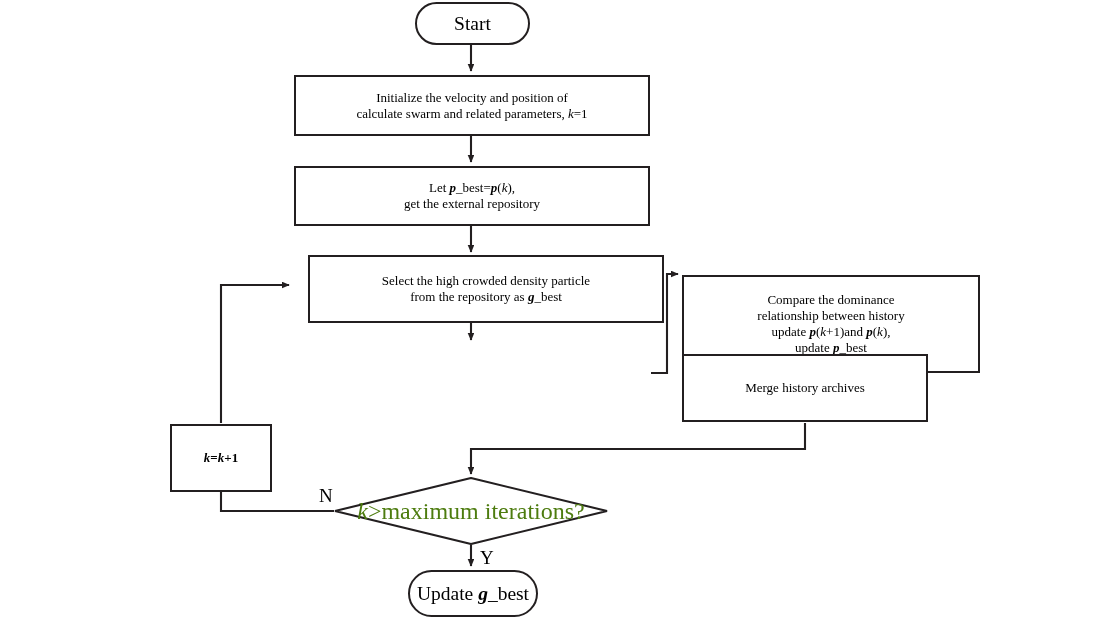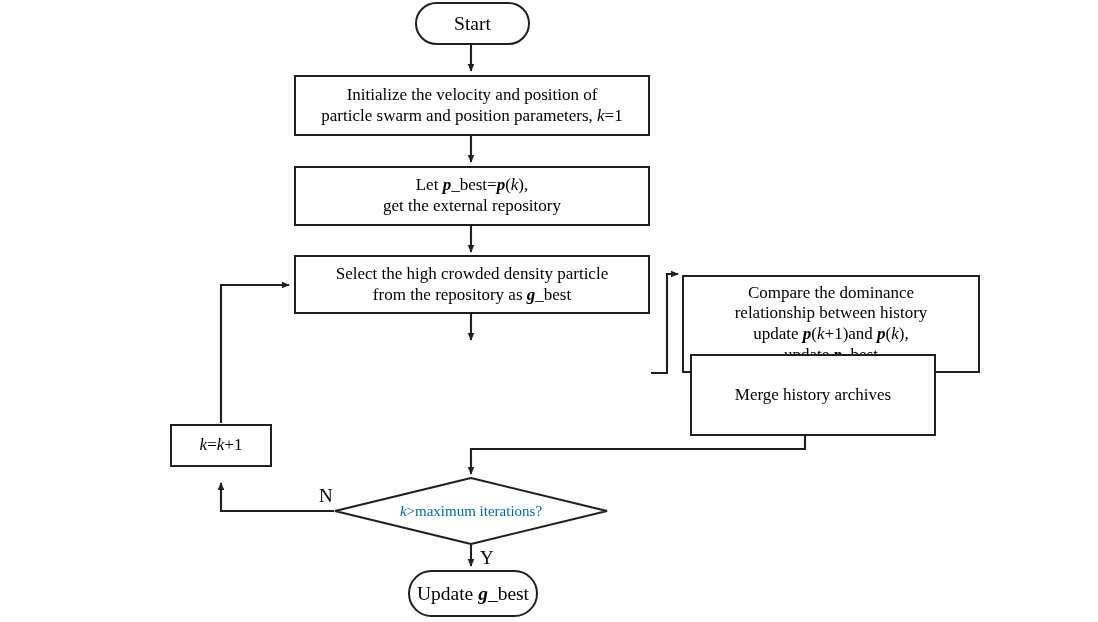--- a/index.html
+++ b/index.html
@@ -47,39 +47,39 @@
     border-radius: 999px;
   }
   .node .txt {
     display: block;
     width: 100%;
     padding: 0 6px;
     box-sizing: border-box;
     white-space: pre-line;
   }
   .f20 { font-size: 19.5px; }
-  .f19 { font-size: 17px; }
+  .f19 { font-size: 13px; }
   
   .decision {
     position: absolute;
     z-index: 2;
     display: flex;
     align-items: center;
     justify-content: center;
   }
   .decision .dmshape {
     position: absolute;
     left: 0; top: 0;
     width: 100%; height: 100%;
   }
   .decision .dlabel {
     position: relative;
     z-index: 3;
-    font-size: 15px;
-    color: #0369a1;
+    font-size: 24px;
+    color: #4d7c0f;
     white-space: nowrap;
   }
   .edge-label {
     position: absolute;
     font-size: 19px;
     color: #000000;
     z-index: 3;
     font-family: "Liberation Serif", "DejaVu Serif", serif;
   }
   i.v { font-style: italic; }
@@ -118,41 +118,41 @@
 
       <path d="M471,545 L471,566" marker-end="url(#arrow)"></path>
     </g>
   </svg>
 
   <div class="node terminal f20" style="left:415px; top:2px; width:115px; height:43px;">
     <span class="txt">Start</span>
   </div>
 
   <div class="node process f19" style="left:294px; top:75px; width:356px; height:61px;">
-    <span class="txt"><span>Initialize the velocity and position of</span><br><span>particle swarm and position parameters, </span><i class="v">k</i><span>=1</span></span>
+    <span class="txt"><span>Initialize the velocity and position of</span><br><span>calculate swarm and related parameters, </span><i class="v">k</i><span>=1</span></span>
   </div>
 
   <div class="node process f19" style="left:294px; top:166px; width:356px; height:60px;justify-content:flex-end;">
     <span class="txt"><span>Let </span><b class="bv">p</b><span>_best=</span><b class="bv">p</b><span>(</span><i class="v">k</i><span>),</span><br><span>get the external repository</span></span>
   </div>
 
-  <div class="node process f19" style="left:294px; top:255px; width:356px; height:59px;">
+  <div class="node process f19" style="left:308px; top:255px; width:356px; height:68px;">
     <span class="txt"><span>Select the high crowded density particle</span><br><span>from the repository as </span><b class="bv">g</b><span>_best</span></span>
   </div>
 
 
   <div class="node process f19" style="left:682px; top:231px; width:298px; height:98px;margin-top:44px;">
     <span class="txt"><span>Compare the dominance</span><br><span>relationship between history</span><br><span>update </span><b class="bv">p</b><span>(</span><i class="v">k</i><span>+1)and </span><b class="bv">p</b><span>(</span><i class="v">k</i><span>),</span><br><span>update </span><b class="bv">p</b><span>_best</span></span>
   </div>
 
-  <div class="node process f19" style="left:682px; top:354px; width:246px; height:82px;margin-left:8px;">
+  <div class="node process f19" style="left:682px; top:354px; width:246px; height:68px;">
     <span class="txt"><span>Merge history archives</span><br></span>
   </div>
 
-  <div class="node process f19" style="left:170px; top:424px; width:102px; height:43px;">
+  <div class="node process f19" style="left:170px; top:424px; width:102px; height:68px;font-weight:bold;">
     <span class="txt"><i class="v">k</i><span>=</span><i class="v">k</i><span>+1</span></span>
   </div>
 
   <div class="decision" style="left:334px; top:477px; width:274px; height:68px;">
     <svg class="dmshape" viewBox="0 0 274 68" preserveAspectRatio="none" xmlns="http://www.w3.org/2000/svg">
       <polygon points="137,1 273,34 137,67 1,34" fill="#ffffff" stroke="#231f20" stroke-width="2.1"></polygon>
     </svg>
     <span class="dlabel"><i class="v">k</i><span>&gt;maximum iterations?</span></span>
   </div>
 

